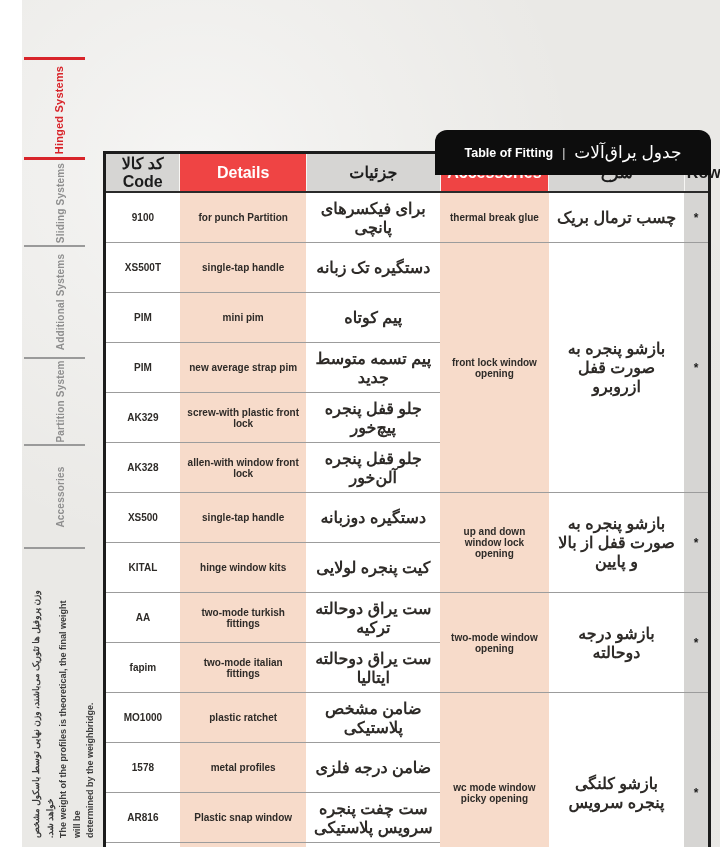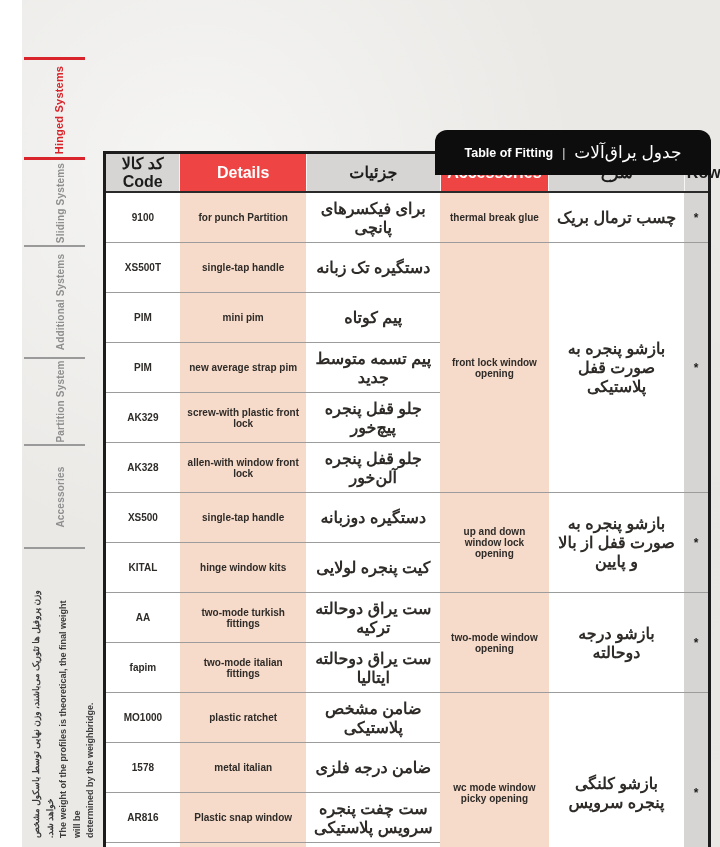--- a/index.html
+++ b/index.html
@@ -145,21 +145,21 @@
           <td class="col-detfa" dir="rtl">برای فیکسرهای پانچی</td>
           <td class="col-expl pink" rowspan="1">thermal break glue</td>
           <td class="col-sharh" dir="rtl" rowspan="1">چسب ترمال بریک</td>
           <td class="col-row" rowspan="1">*</td>
         </tr>
         <tr>
           <td class="col-code">XS500T</td>
           <td class="col-details pink">single-tap handle</td>
           <td class="col-detfa" dir="rtl">دستگیره تک زبانه</td>
           <td class="col-expl pink" rowspan="5">front lock window opening</td>
-          <td class="col-sharh" dir="rtl" rowspan="5">بازشو پنجره به صورت قفل پلاستیکی</td>
+          <td class="col-sharh" dir="rtl" rowspan="5">بازشو پنجره به صورت قفل ازروبرو</td>
           <td class="col-row" rowspan="5">*</td>
         </tr>
         <tr>
           <td class="col-code">PIM</td>
           <td class="col-details pink">mini pim</td>
           <td class="col-detfa" dir="rtl">پیم کوتاه</td>
         </tr>
         <tr>
           <td class="col-code">PIM</td>
           <td class="col-details pink">new average strap pim</td>
@@ -204,21 +204,21 @@
         <tr>
           <td class="col-code">MO1000</td>
           <td class="col-details pink">plastic ratchet</td>
           <td class="col-detfa" dir="rtl">ضامن مشخص پلاستیکی</td>
           <td class="col-expl pink" rowspan="4">wc mode window picky opening</td>
           <td class="col-sharh" dir="rtl" rowspan="4">بازشو کلنگی پنجره سرویس</td>
           <td class="col-row" rowspan="4">*</td>
         </tr>
         <tr>
           <td class="col-code">1578</td>
-          <td class="col-details pink">metal italian</td>
+          <td class="col-details pink">metal profiles</td>
           <td class="col-detfa" dir="rtl">ضامن درجه فلزی</td>
         </tr>
         <tr>
           <td class="col-code">AR816</td>
           <td class="col-details pink">Plastic snap window</td>
           <td class="col-detfa" dir="rtl">ست چفت پنجره سرویس پلاستیکی</td>
         </tr>
         <tr>
           <td class="col-code">AR820</td>
           <td class="col-details pink">metal snap window</td>

